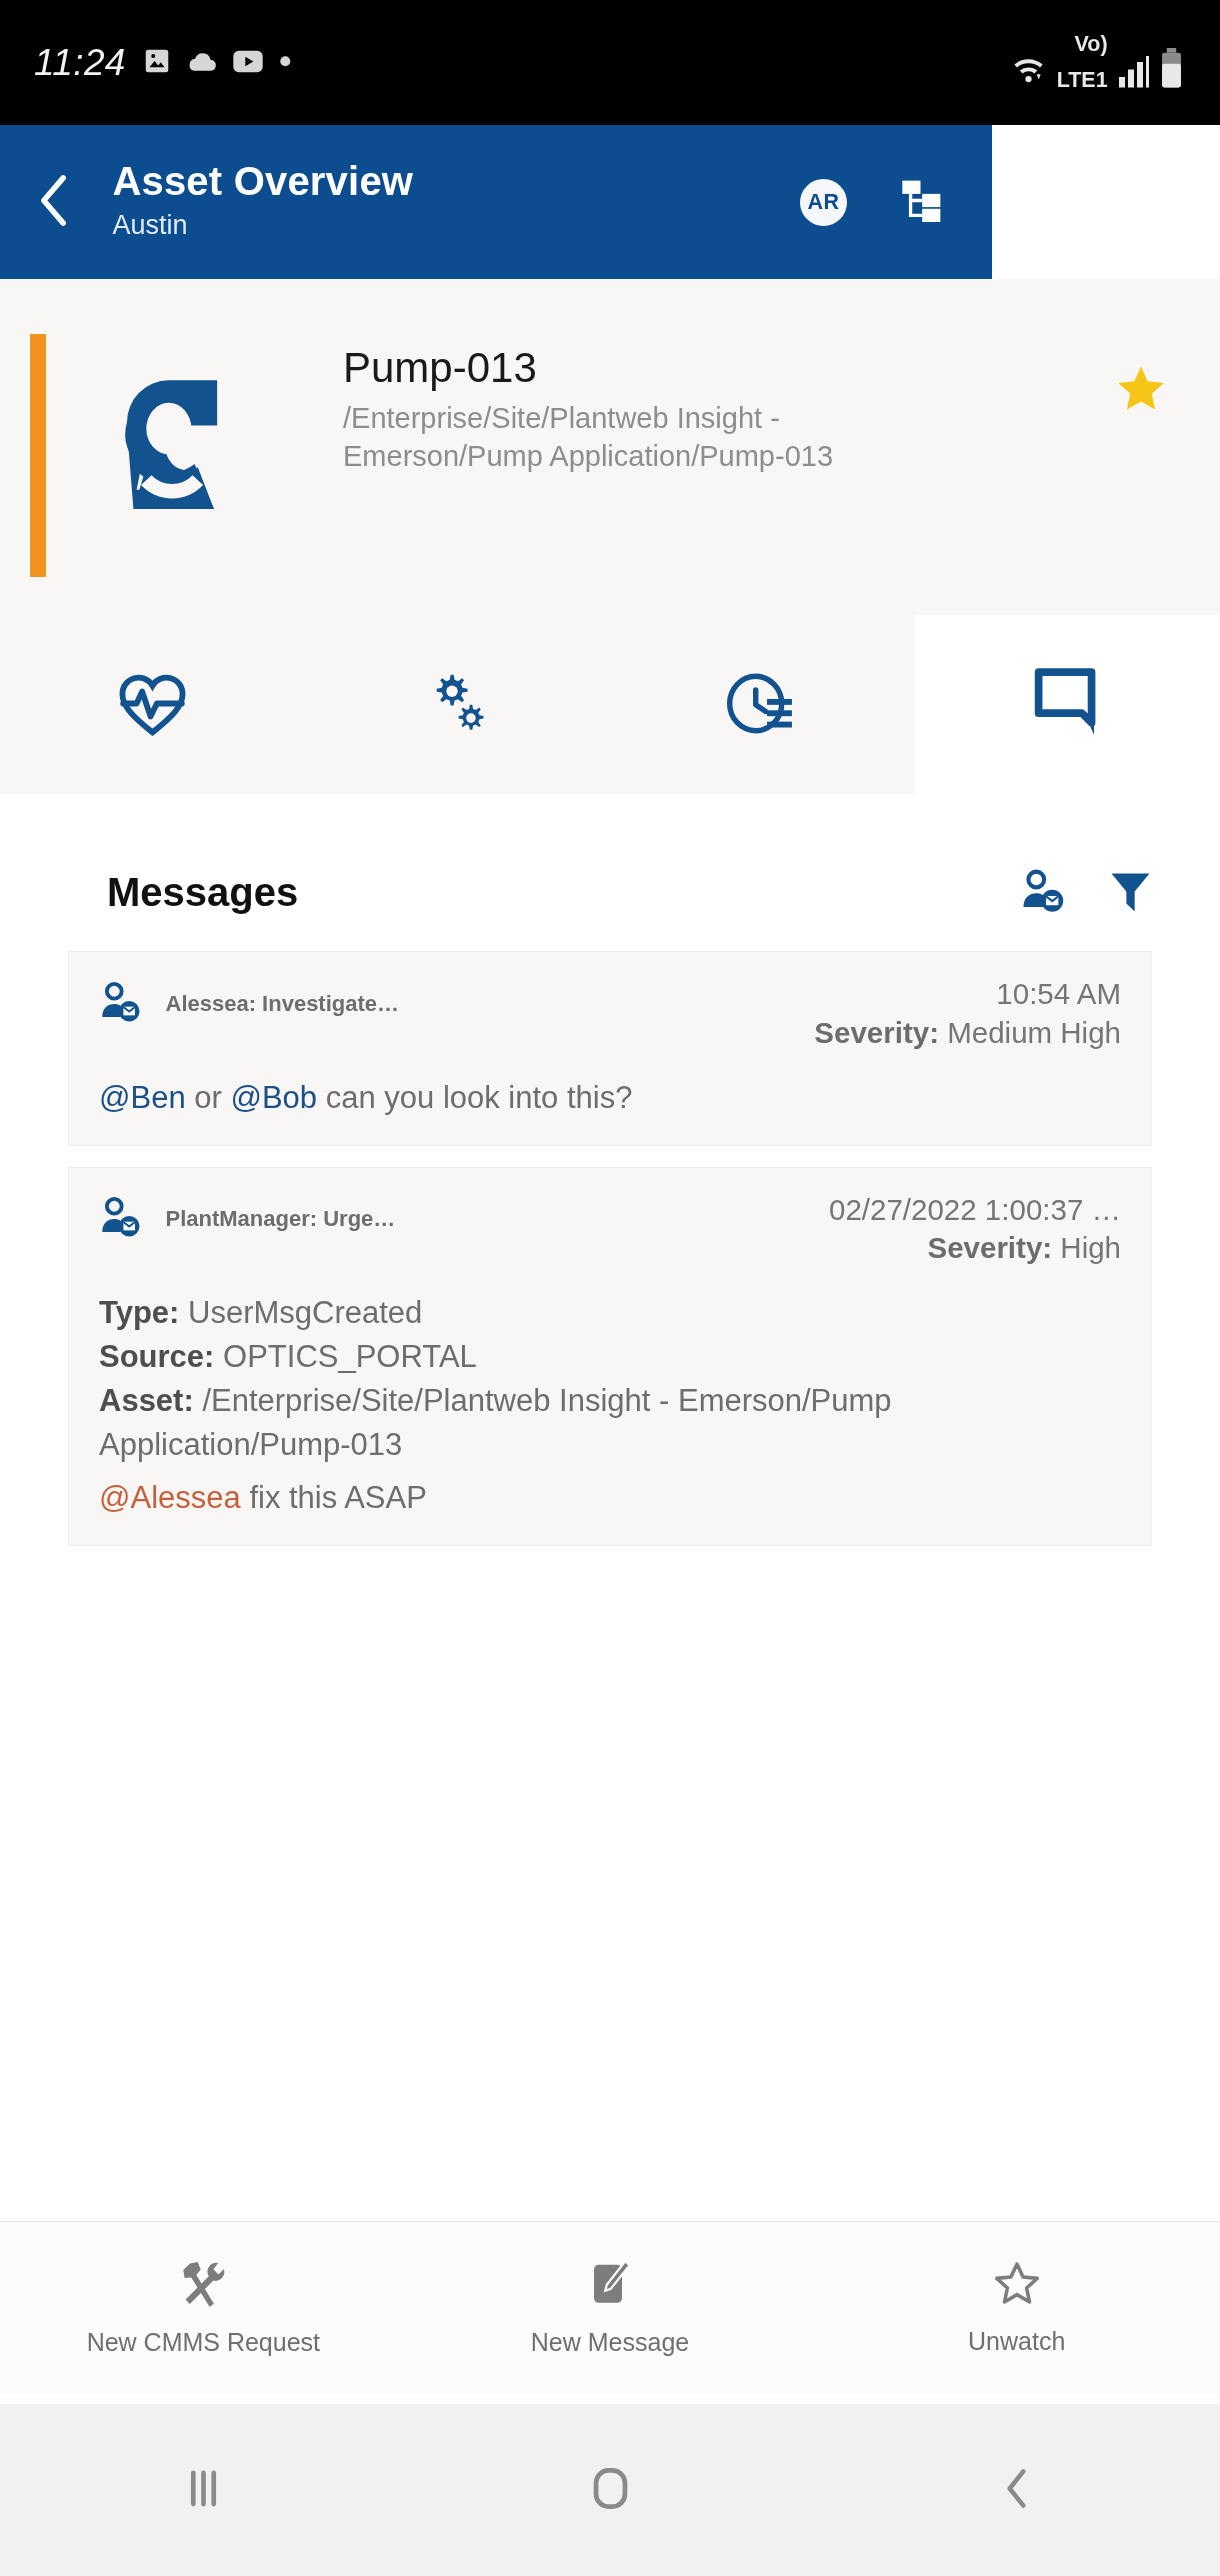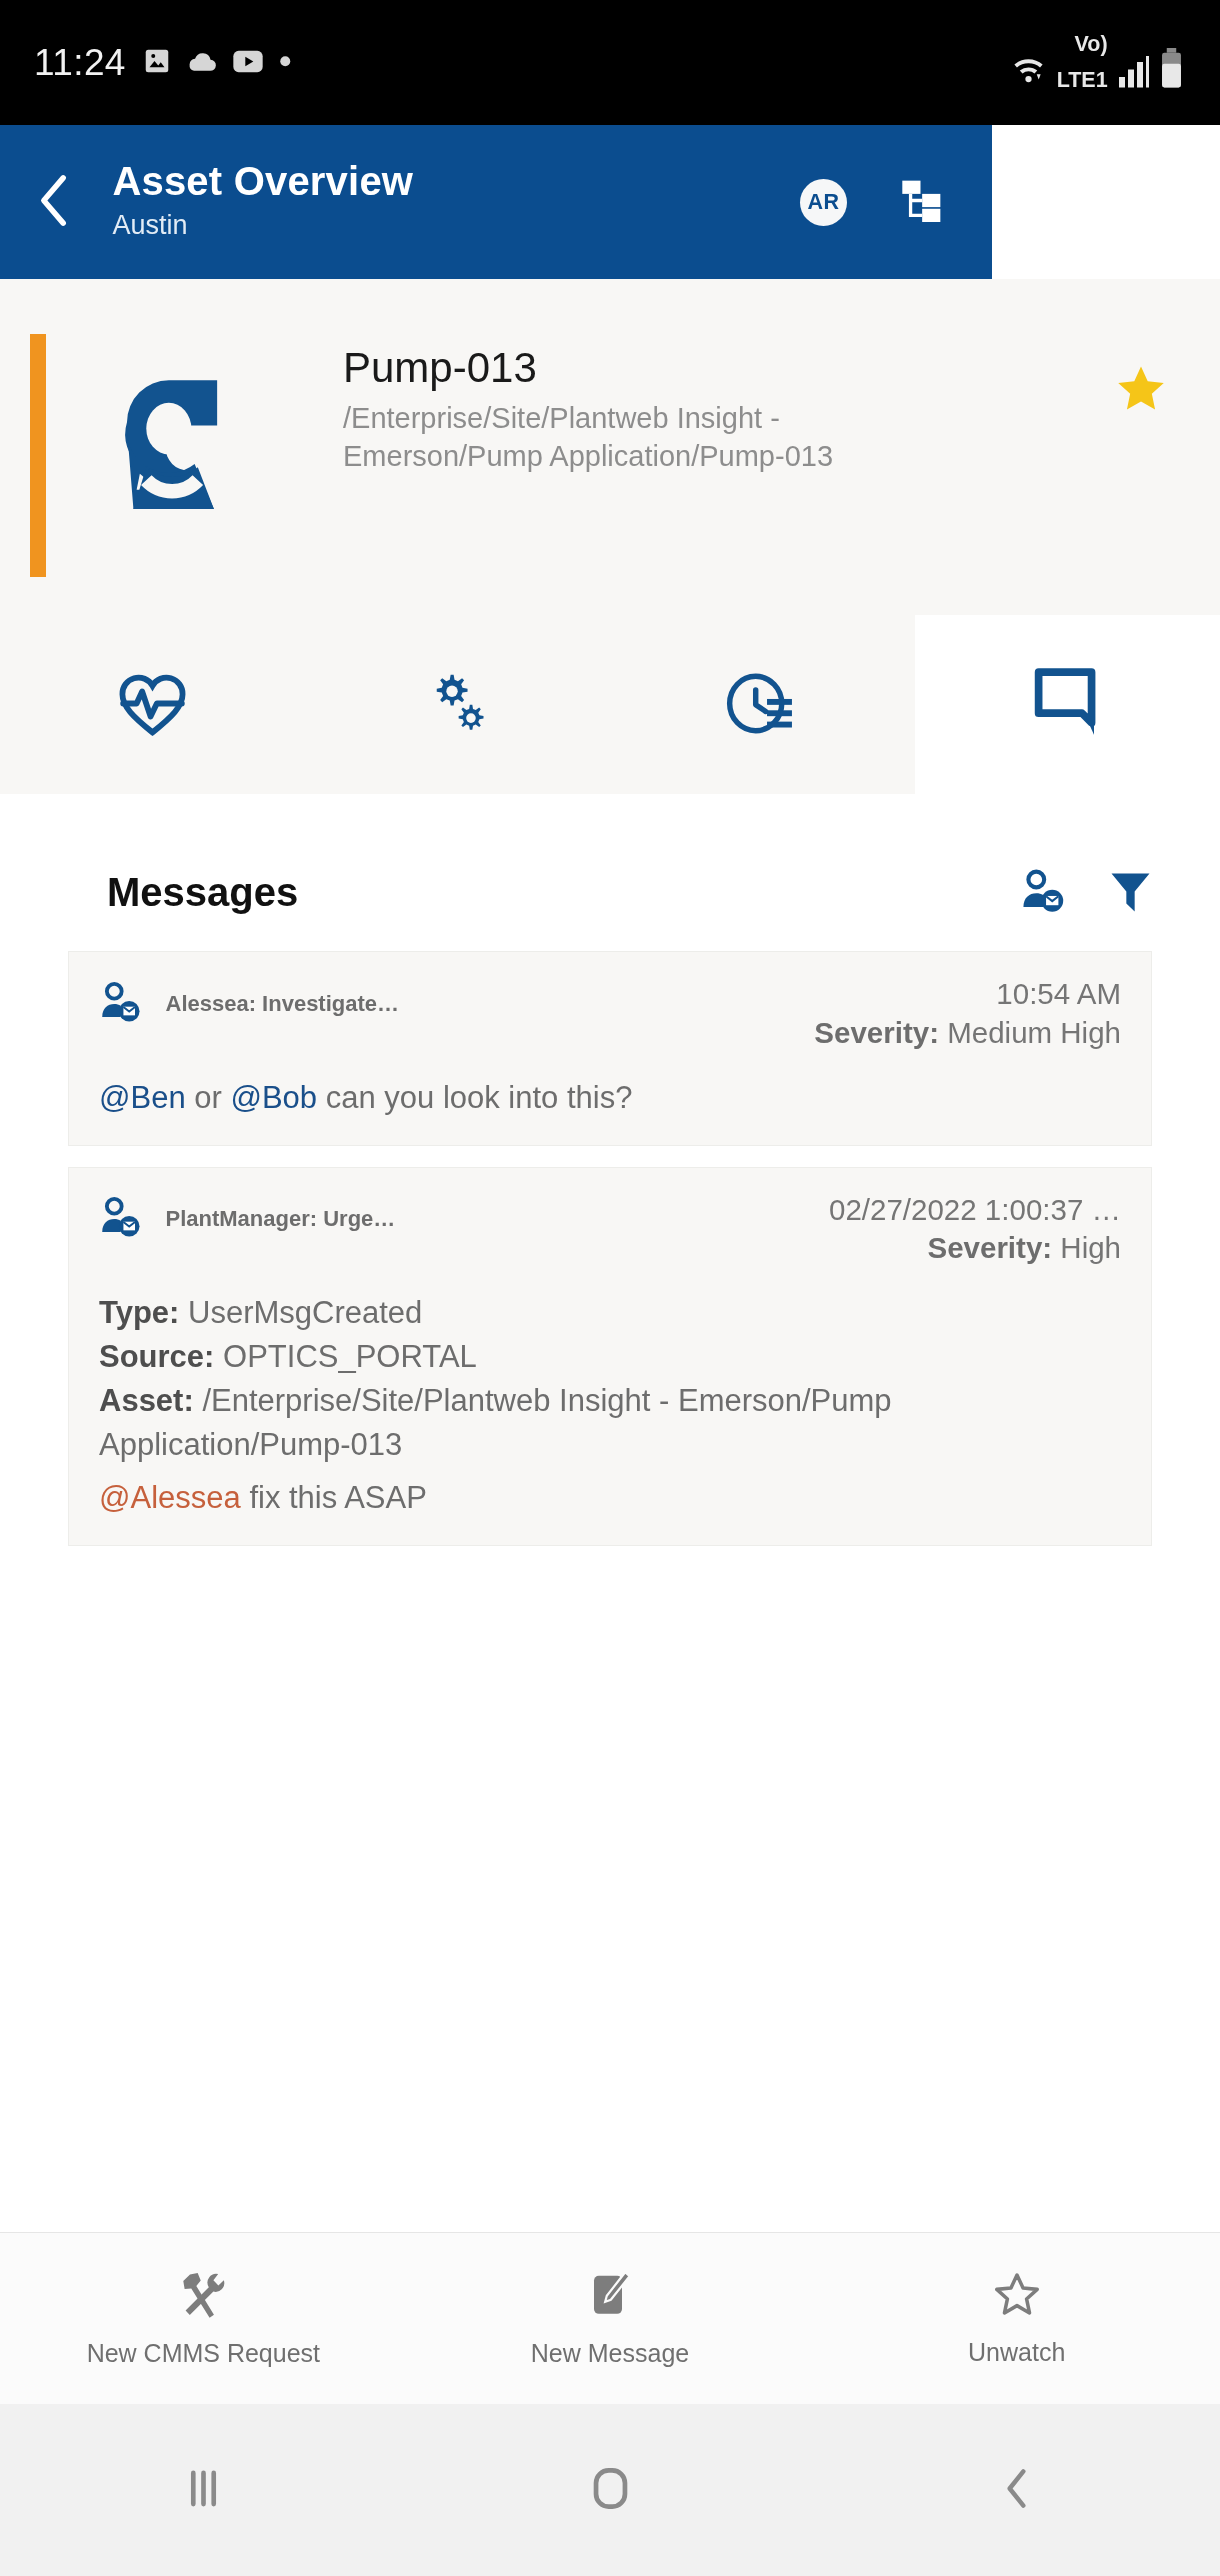--- a/index.html
+++ b/index.html
@@ -11,21 +11,21 @@
   }
   .screen { position:relative; width:1220px; height:2576px; background:#ffffff; }
 
   
   .statusbar {
     position:absolute; top:0; left:0; width:1220px; height:125px;
     background:#000000; color:#e8e8e8;
     display:flex; align-items:center; justify-content:space-between;
     padding:0 32px 0 34px;
   }
-  .sb-left { display:flex; align-items:center; gap:16px; }
+  .sb-left { display:flex; align-items:center; gap:16px;font-style:italic; }
   .sb-time { font-size:37px; letter-spacing:0.4px; color:#f2f2f2; }
   .sb-icons { display:flex; align-items:center; gap:14.3px; }
   .sb-right { display:flex; align-items:flex-end; gap:9px; padding-right:5.4px; }
   .glyph { display:inline-block; }
 
   
   .appbar {
     position:absolute; top:125px; left:0; width:992px; height:154px;
     background:#0b4d8f; display:flex; align-items:center;
   }
@@ -87,21 +87,21 @@
   .msg-sev { font-size:29.5px; color:#757575; line-height:1.32; }
   .msg-sev b { color:#6d6d6d; font-weight:bold; }
   .msg-body { margin-top:23px; font-size:31px; color:#6d6d6d; line-height:1.42; }
   .mention-blue { color:#1a4f8a; }
   .mention-orange { color:#c6603c; }
   .msg-kv { font-size:31px; color:#6d6d6d; line-height:1.42; }
   .msg-kv b { color:#4e4e4e; font-weight:bold; }
 
   
   .actionbar {
-    position:absolute; bottom:172px; left:0; width:1220px; height:172px;
+    position:absolute; bottom:183px; left:0; width:1220px; height:172px;
     background:#fbfbfb; border-top:0.9px solid #e6e6e6;
     display:flex; align-items:center;
   }
   .action { flex:1; display:flex; flex-direction:column; align-items:center; gap:14.3px; }
   .action-label { font-size:25px; color:#6f6f6f; }
 
   
   .navbar {
     position:absolute; bottom:0; left:0; width:1220px; height:172px;
     background:#f1f1f1; display:flex; align-items:center;

